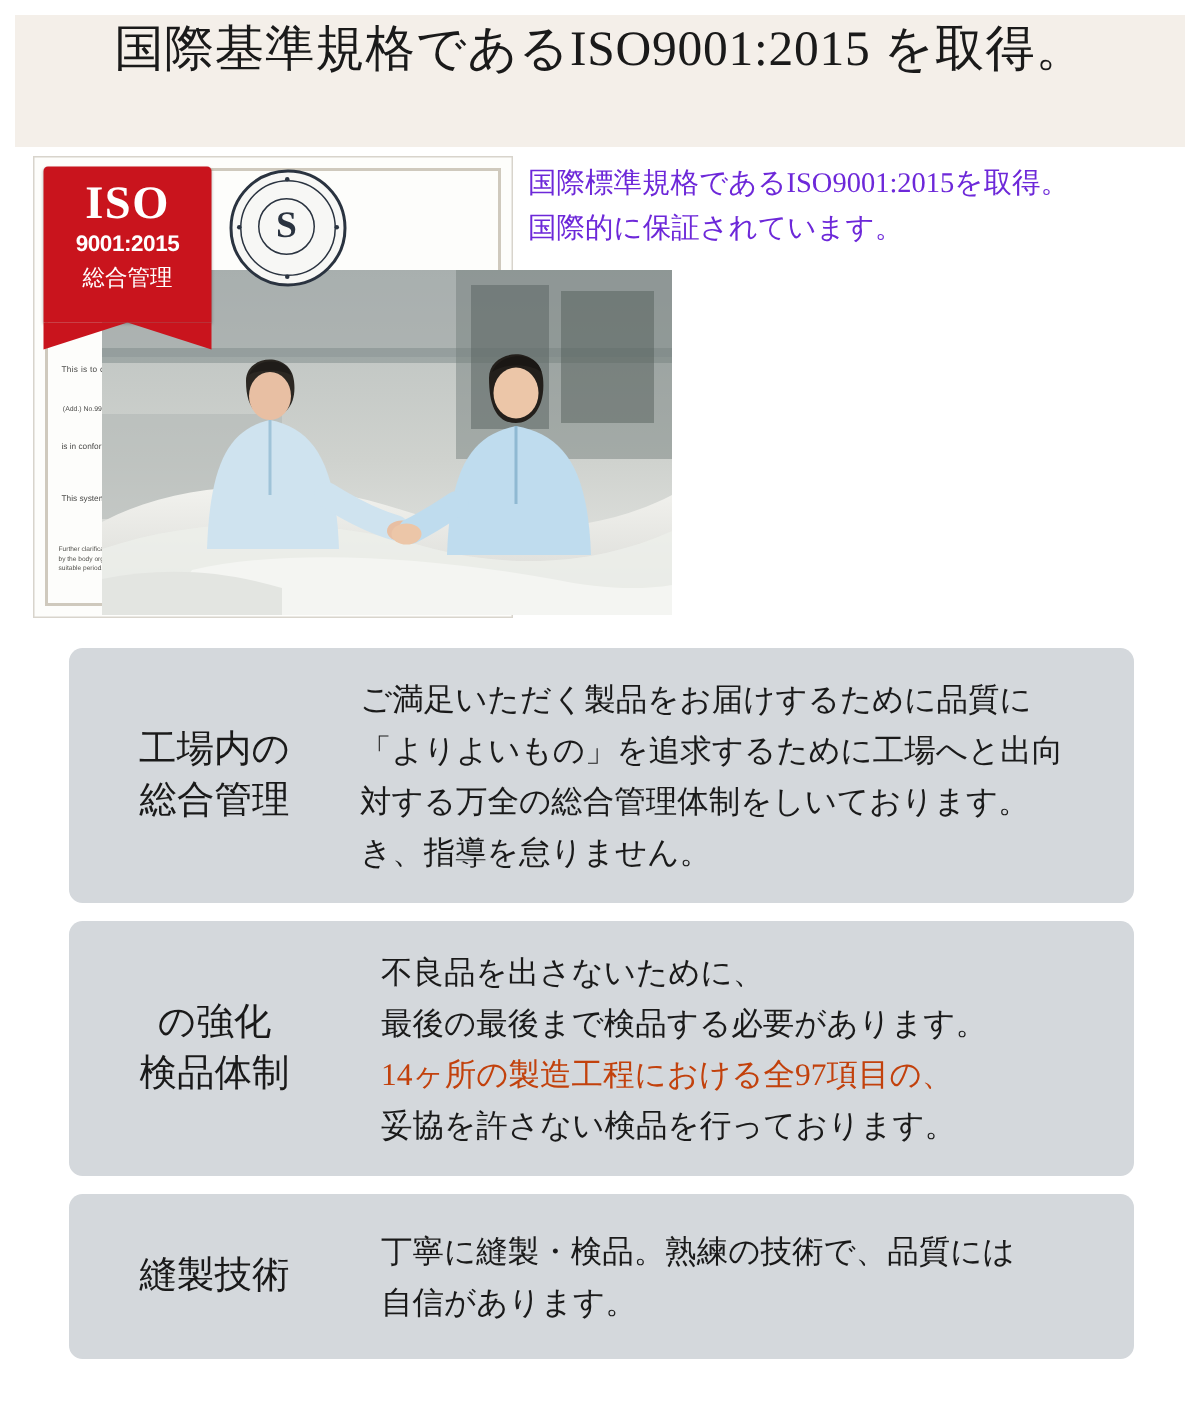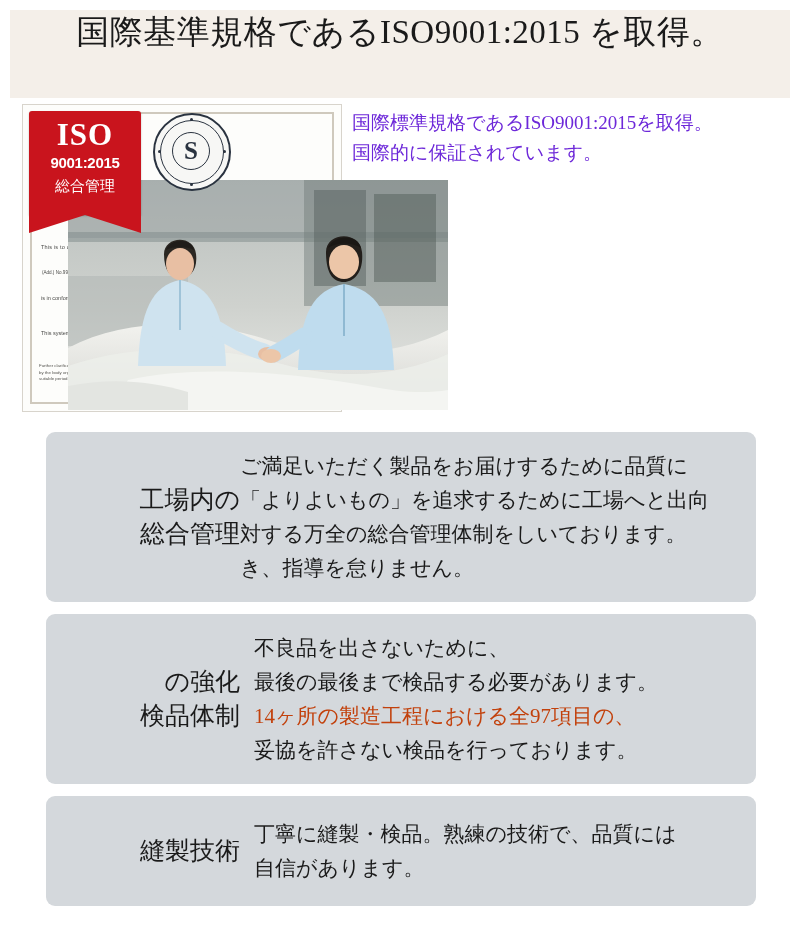--- a/index.html
+++ b/index.html
@@ -277,21 +277,21 @@
     border-radius: 9px;
     display: flex;
     align-items: center;
   }
   .f1 { top: 432px; height: 170px; }
   .f2 { top: 614px; height: 170px; }
   .f3 { top: 796px; height: 110px; }
   .f-label {
     width: 194px;
     flex: 0 0 194px;
-    text-align: right;
+    text-align: center;
     font-family: "Liberation Serif", serif;
     font-size: 25px;
     line-height: 34px;
     color: #1a1a1a;
   }
   .f-body {
     flex: 1 1 auto;
     font-family: "Liberation Serif", serif;
     font-size: 21px;
     line-height: 34px;

